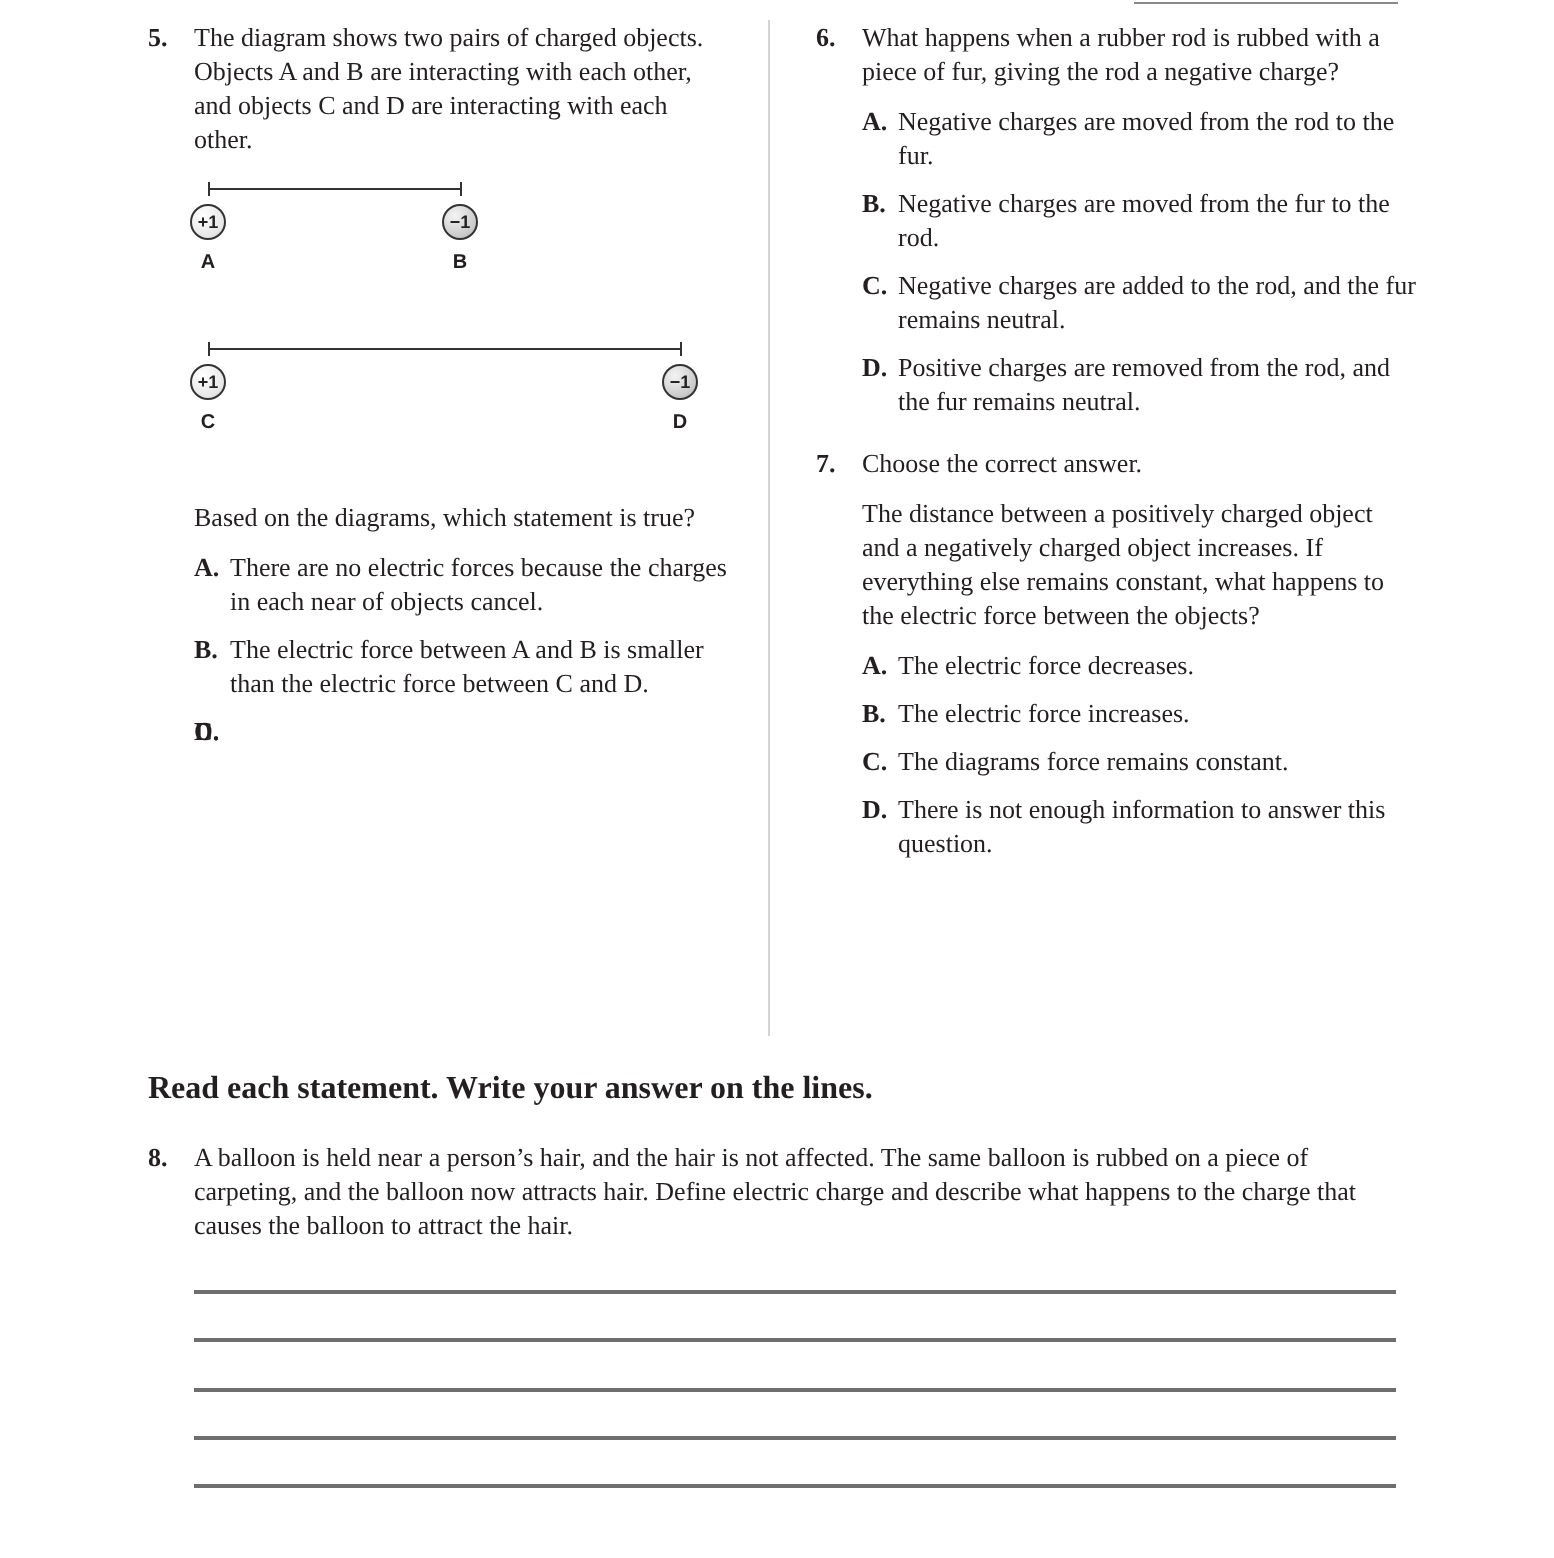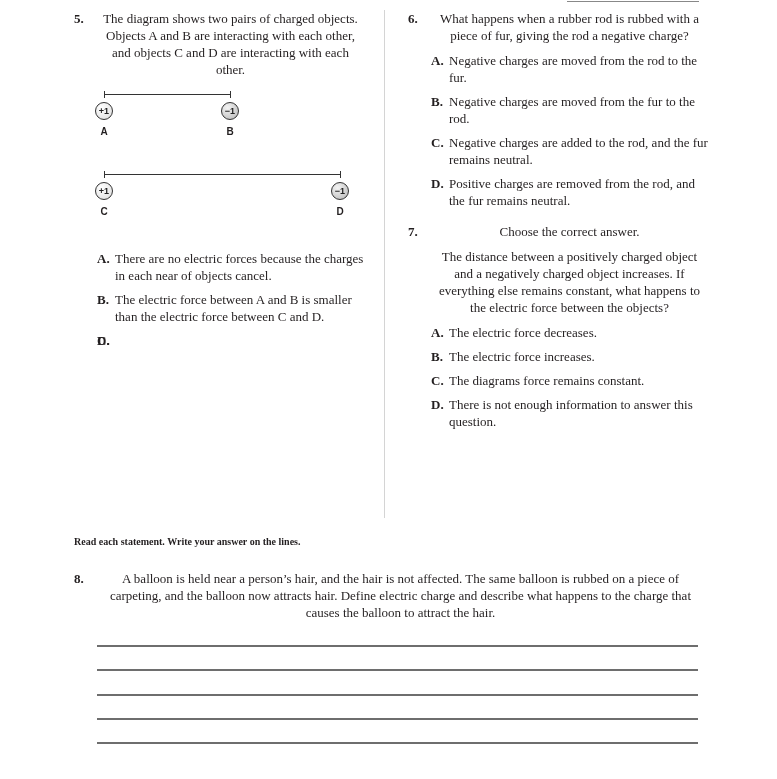--- a/index.html
+++ b/index.html
@@ -5,34 +5,34 @@
   html, body { margin: 0; padding: 0; background: #ffffff; }
   body { width: 777px; height: 779px; position: relative; overflow: hidden;
          font-family: "Liberation Serif", "DejaVu Serif", serif; color: #231f20; }
   .topline { position: absolute; left: 567px; top: 1px; width: 132px; height: 1px; background: #888; }
   .divider { position: absolute; left: 384px; top: 10px; width: 1px; height: 508px; background: #d4d4d4; }
   .col { position: absolute; font-size: 13px; line-height: 17px; }
   .col-left { left: 74px; top: 10px; width: 290px; }
   .col-right { left: 408px; top: 10px; width: 300px; }
   .q { position: relative; padding-left: 23px; }
   .qnum { position: absolute; left: 0; top: 0; font-weight: bold; }
-  .prompt { margin: 0 0 8px 0; text-align: center; }
+  .prompt { margin: 0 0 8px 0; }
   .choice { position: relative; padding-left: 18px; margin: 0 0 7px 0; }
   .choice .letter { position: absolute; left: 0; top: 0; font-weight: bold; }
   .diagram { position: relative; height: 160px; margin: 6px 0 6px 0; font-family: "Liberation Sans", "DejaVu Sans", sans-serif; }
   .bar { position: absolute; height: 1px; background: #333; }
   .tick { position: absolute; width: 1px; height: 7px; background: #333; }
   .sphere { position: absolute; width: 18px; height: 18px; border-radius: 50%;
             border: 1.5px solid #333; box-sizing: border-box;
             display: flex; align-items: center; justify-content: center;
             font-size: 9px; font-weight: bold; color: #222; }
   .sphere.pos { background: radial-gradient(circle at 35% 30%, #ffffff, #e6e6e6 70%, #cfcfcf); }
   .sphere.neg { background: radial-gradient(circle at 35% 30%, #f4f4f4, #c9c9c9 70%, #a8a8a8); }
   .olabel { position: absolute; font-size: 10px; font-weight: bold; width: 18px; text-align: center; }
-  .instructions { position: absolute; left: 74px; top: 536px; font-size: 10px; font-weight: bold; }
+  .instructions { position: absolute; left: 74px; top: 536px; font-size: 16px; font-weight: bold; }
   .q8 { position: absolute; left: 74px; top: 570px; width: 630px; font-size: 13px; line-height: 17px; }
   .q8 .q { padding-left: 23px; }
   .answer-line { position: absolute; left: 97px; width: 601px; height: 1.5px; background: #6e6e6e; }
 </style>
 </head>
 <body>
 
 <div class="topline"></div>
 <div class="divider"></div>
 
@@ -61,20 +61,21 @@
       <div class="sphere pos" style="left:-2px; top:98px;">
         <span>+1</span>
       </div>
       <div class="olabel" style="left:-2px; top:119px;">C</div>
       <div class="sphere neg" style="left:234px; top:98px;">
         <span>−1</span>
       </div>
       <div class="olabel" style="left:234px; top:119px;">D</div>
     </div>
 
+    <p class="prompt">Based on the diagrams, which statement is true?</p>
     <div class="choice">
       <span class="letter">A.</span>
       <span>There are no electric forces because the charges in each near of objects cancel.</span>
     </div>
     <div class="choice">
       <span class="letter">B.</span>
       <span>The electric force between A and B is smaller than the electric force between C and D.</span>
     </div>
     <div class="choice">
       <span class="letter">C.</span>

